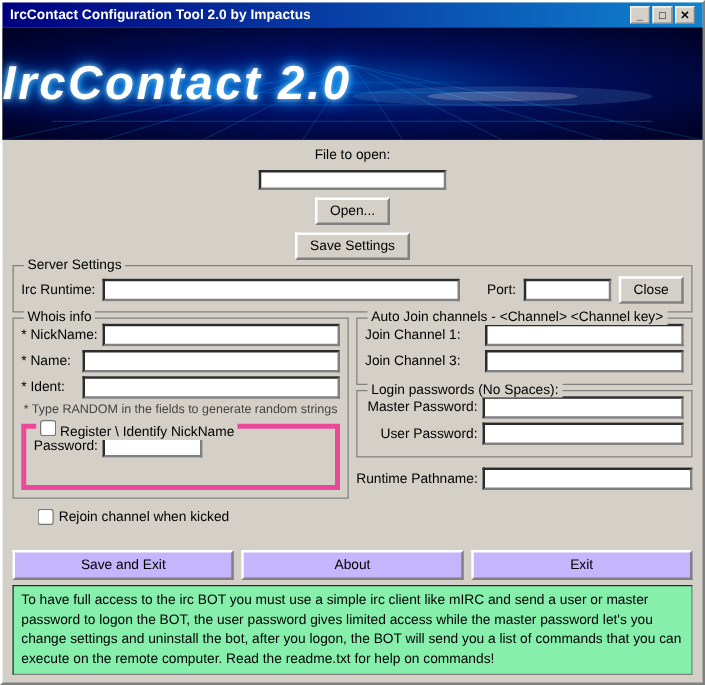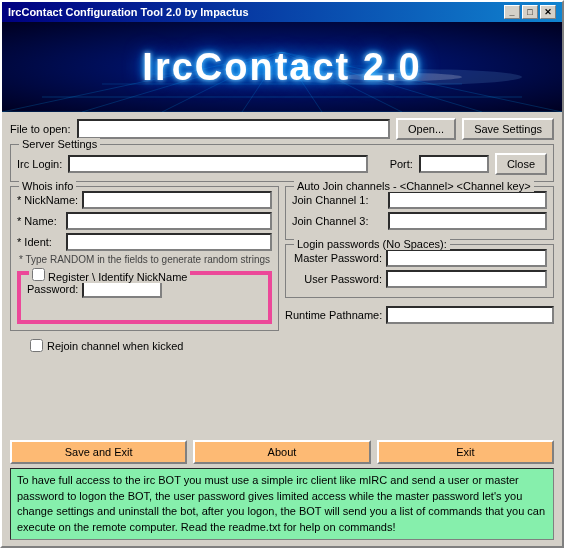--- a/index.html
+++ b/index.html
@@ -57,21 +57,22 @@
       position: relative;
       flex-shrink: 0;
     }
     .banner-content {
       width: 100%;
       height: 100%;
       background: radial-gradient(ellipse at center, #0040a0 0%, #001060 40%, #000020 100%);
       position: relative;
       display: flex;
       align-items: center;
-      justify-content: center;
+      justify-content: flex-start;
+      font-style: italic;
     }
     .banner-grid {
       position: absolute;
       bottom: 0;
       left: 0;
       width: 100%;
       height: 60px;
     }
     .banner-text {
       font-size: 38px;
@@ -86,20 +87,21 @@
       padding: 6px 8px;
       flex: 1;
       display: flex;
       flex-direction: column;
       gap: 4px;
     }
     .file-row {
       display: flex;
       align-items: center;
       gap: 6px;
+      flex-direction: column;
     }
     .file-label {
       white-space: nowrap;
       font-size: 11px;
     }
     .file-input {
       flex: 1;
       height: 20px;
       border: 2px inset #808080;
       background: white;
@@ -301,21 +303,21 @@
       padding: 0 2px;
     }
     .bottom-buttons {
       display: flex;
       gap: 6px;
       margin-top: 4px;
     }
     .btn-large {
       flex: 1;
       height: 24px;
-      background: #fdba74;
+      background: #c4b5fd;
       border: 2px solid #ffffff;
       border-right-color: #808080;
       border-bottom-color: #808080;
       font-size: 11px;
       cursor: pointer;
       font-family: Arial, sans-serif;
     }
     .info-box {
       border: 1px inset #808080;
       background: #86efac;
@@ -374,21 +376,21 @@
     <div class="file-row">
       <span class="file-label">File to open:</span>
       <input class="file-input" type="text" value="" style="">
       <button class="btn">Open...</button>
       <button class="btn btn-save-settings">Save Settings</button>
     </div>
 
     <div class="group-box">
       <span class="group-box-label">Server Settings</span>
       <div class="server-row">
-        <span class="form-label">Irc Login:</span>
+        <span class="form-label">Irc Runtime:</span>
         <input class="server-input" type="text" value="" style="">
         <span class="port-label">Port:</span>
         <input class="port-input" type="text" value="" style="">
         <button class="btn">Close</button>
       </div>
     </div>
 
     <div class="panels-row">
 
       <div class="left-panel">

